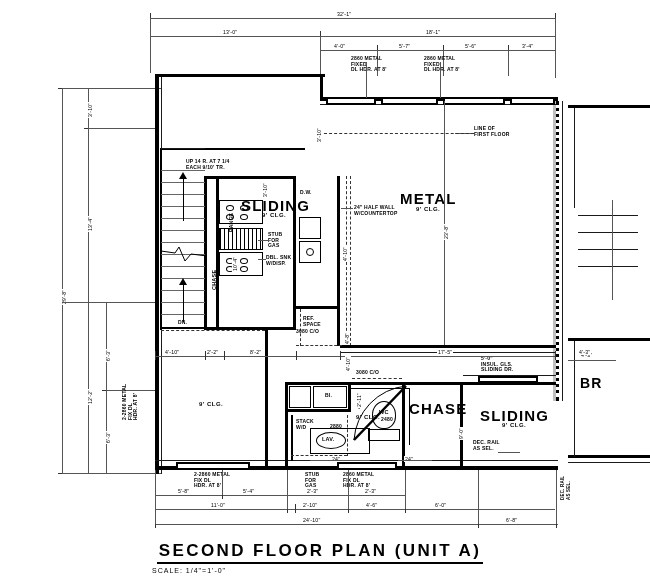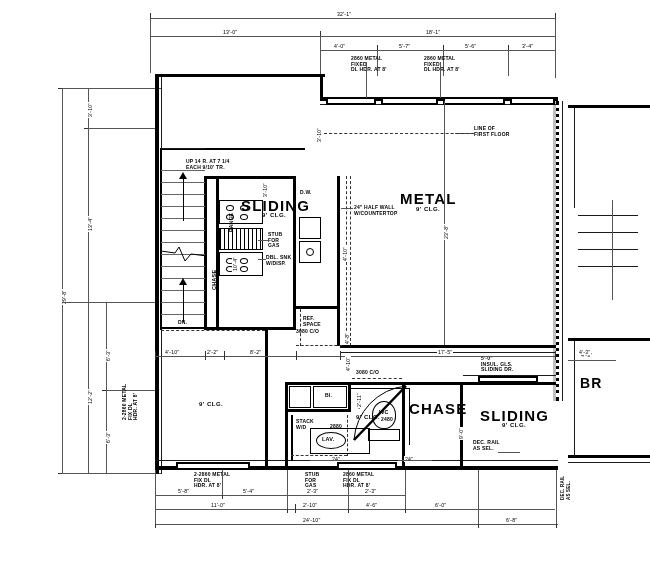--- a/index.html
+++ b/index.html
@@ -389,14 +389,18 @@
   <div class="dlv" style="left:287px;top:470px;height:39px;"></div>
   <div class="dlv" style="left:348px;top:470px;height:39px;"></div>
   <div class="dlv" style="left:405px;top:470px;height:39px;"></div>
   <div class="dlv" style="left:478px;top:470px;height:54px;"></div>
   <div class="dlv" style="left:155px;top:470px;height:54px;"></div>
   <div class="dlv" style="left:556px;top:470px;height:54px;"></div>
 
   <div class="notev" style="left:560px;top:500px;font-size:4.5px;">DEC. RAIL
 AS SEL.</div>
 
+  <div id="title">
+    <div class="t">SECOND FLOOR PLAN (UNIT A)</div>
+    <div class="s">SCALE: 1/4"=1'-0"</div>
+  </div>
 
 </div>
 
 </body></html>

